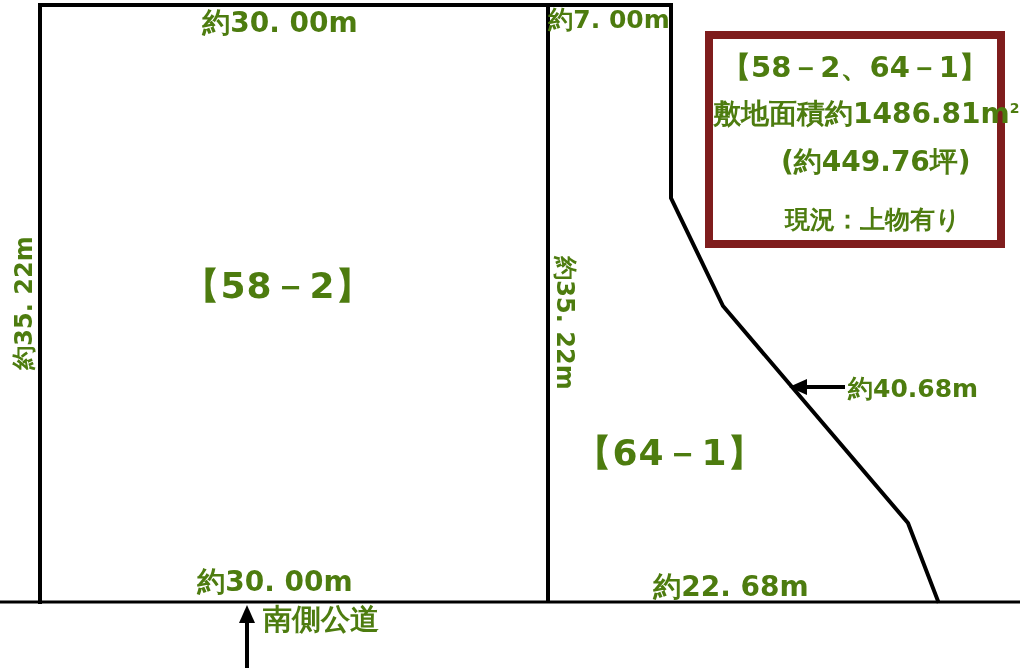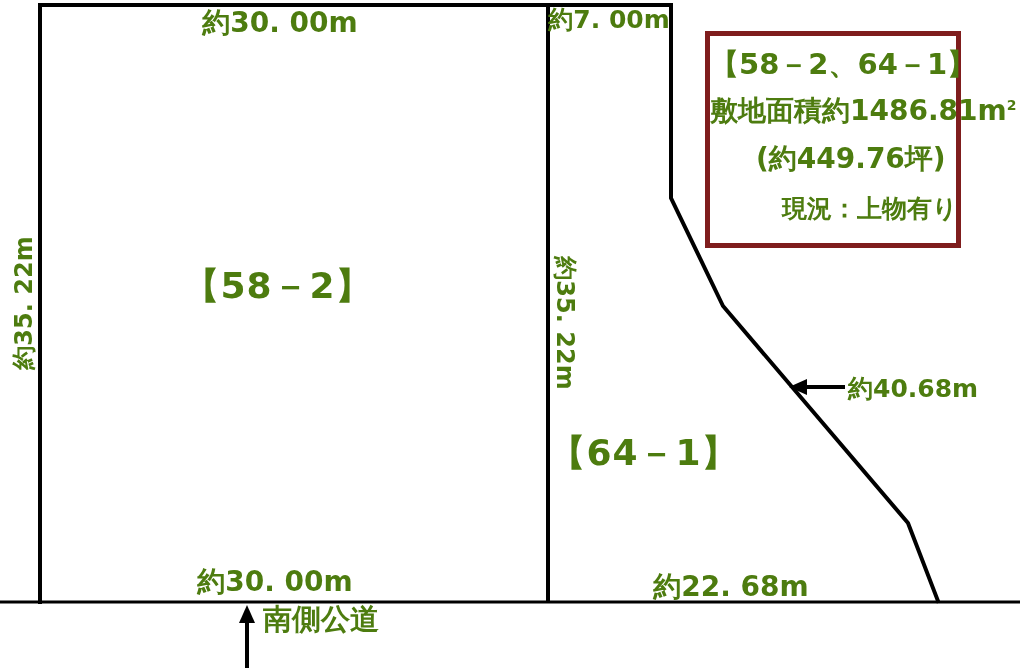--- a/index.html
+++ b/index.html
@@ -37,29 +37,29 @@
   .dim-top        { left: 280px; top: 23px;  font-size: 28px; }
   .dim-top-right  { left: 609px; top: 19px;  font-size: 25px; }
   .dim-left       { left: 24px;  top: 303px; font-size: 24px; }
   .dim-divider    { left: 565px; top: 323px; font-size: 24px; }
   .dim-bottom-l   { left: 275px; top: 582px; font-size: 28px; }
   .dim-bottom-r   { left: 731px; top: 587px; font-size: 28px; }
   .dim-diagonal   { left: 848px; top: 388px; font-size: 25px; transform: translate(0, -50%); }
 
   .parcel-label   { font-size: 36px; letter-spacing: 1px; }
   .parcel-58      { left: 278px; top: 286px; }
-  .parcel-64      { left: 644px; top: 453px; }
+  .parcel-64      { left: 670px; top: 453px; }
 
   .info-box {
     position: absolute;
     left: 705px;
     top: 31px;
-    width: 256px;
+    width: 300px;
     height: 217px;
-    border: 5px solid #7f1d1d;
+    border: 8px solid #7f1d1d;
     box-sizing: border-box;
     background: #ffffff;
   }
   .info-box .line1 {
     margin-top: 9px;
     text-align: center;
     font-size: 29px;
     white-space: nowrap;
   }
   .info-box .line2 {
@@ -67,32 +67,32 @@
     text-align: center;
     font-size: 28px;
     white-space: nowrap;
   }
   .info-box .line2 sup {
     font-size: 14px;
     vertical-align: super;
   }
   .info-box .line3 {
     margin-top: 10px;
-    padding-left: 46px;
+    padding-left: 68px;
     font-size: 28px;
     white-space: nowrap;
   }
   .info-box .line4 {
     margin-top: 9px;
     padding-left: 72px;
     font-size: 25px;
     white-space: nowrap;
   }
   .info-box .line5 {
-    margin-top: 14px;
+    margin-top: 22px;
     padding-left: 72px;
     font-size: 25px;
     white-space: nowrap;
   }
 
   .road-name  { left: 263px; top: 605px; font-size: 29px; }
   .road-width { left: 263px; top: 635px; font-size: 25px; }
 </style>
 </head>
 <body>

